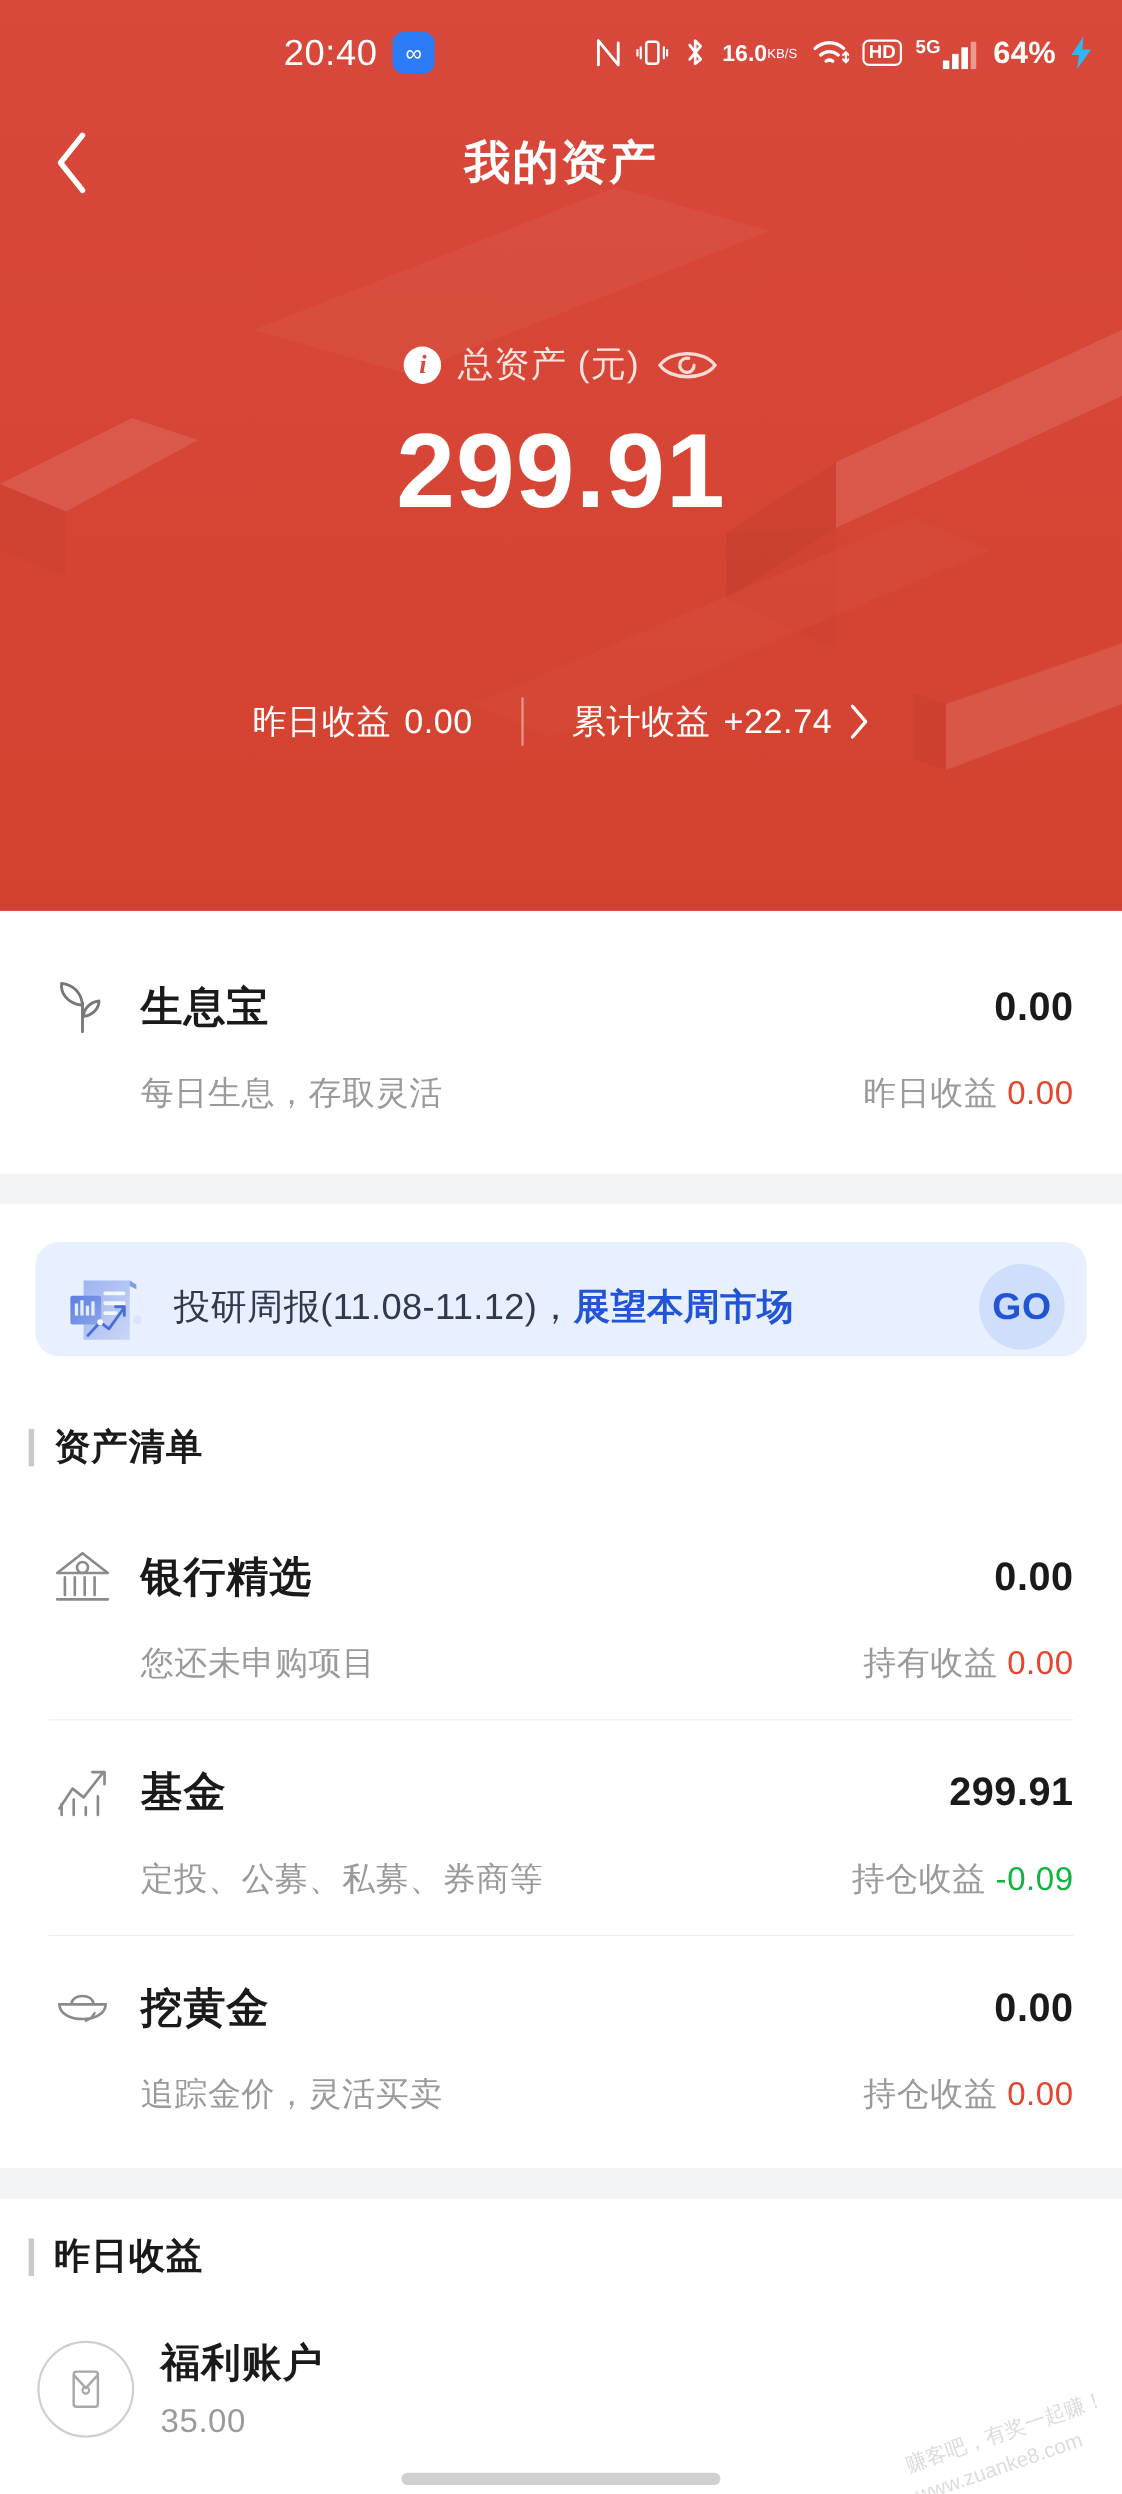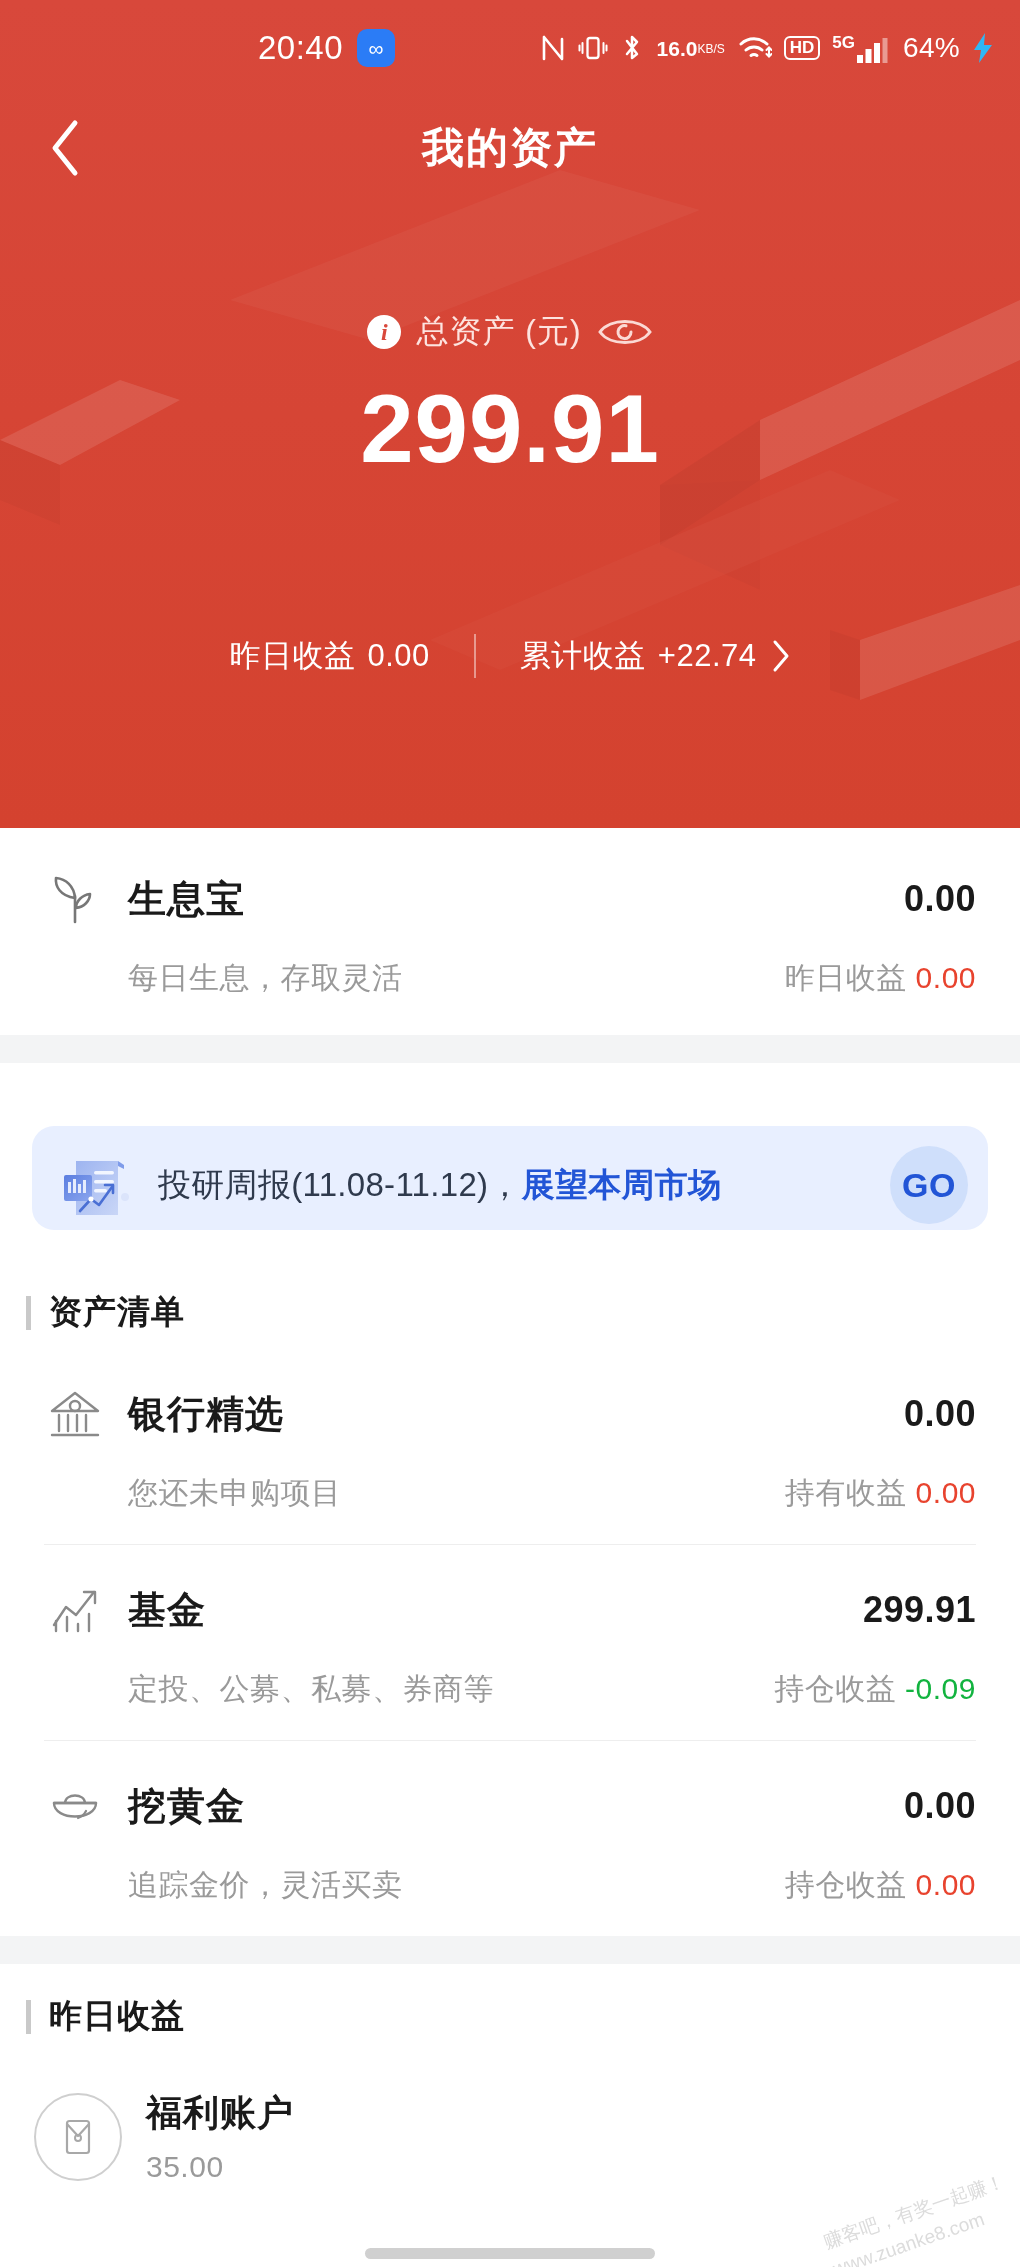--- a/index.html
+++ b/index.html
@@ -89,21 +89,21 @@
   }
   .sb-5g-wrap { display: flex; align-items: flex-end; gap: 2px; }
   .sb-5g {
     font-size: 17px;
     font-weight: bold;
     line-height: 1;
     margin-bottom: 12px;
   }
   .sb-batt {
     font-size: 28px;
-    font-weight: normal;
+    font-weight: bold;
     letter-spacing: 0.3px;
   }
 
   
   .navbar {
     height: 104px;
     position: relative;
     display: flex;
     align-items: center;
     justify-content: center;
@@ -186,21 +186,21 @@
     width: 2px;
     height: 44px;
     background: rgba(255,255,255,0.45);
     margin: 0 44px;
   }
   .profit-chevron { margin-left: 14px; display: flex; align-items: center; }
 
   
   .card {
     background: #ffffff;
-    padding: 0 44px;
+    padding: 16px 44px;
   }
   .gap {
     height: 28px;
     background: #f3f4f5;
   }
 
   
   .asset-row {
     padding: 34px 0 30px 0;
     cursor: pointer;
@@ -262,21 +262,20 @@
   }
   .banner {
     background: #e8efff;
     border-radius: 22px;
     height: 104px;
     display: flex;
     align-items: center;
     padding: 14px 20px 0 26px;
     box-sizing: border-box;
     cursor: pointer;
-    margin-top: 29px;
   }
   .banner-icon { width: 78px; height: 72px; flex: 0 0 78px; display:flex; align-items:center; }
   .banner-text {
     margin-left: 22px;
     font-size: 33px;
     color: #2f3a4d;
     letter-spacing: 0.3px;
     white-space: nowrap;
   }
   .banner-text b { color: #2255d6; font-weight: bold; }

